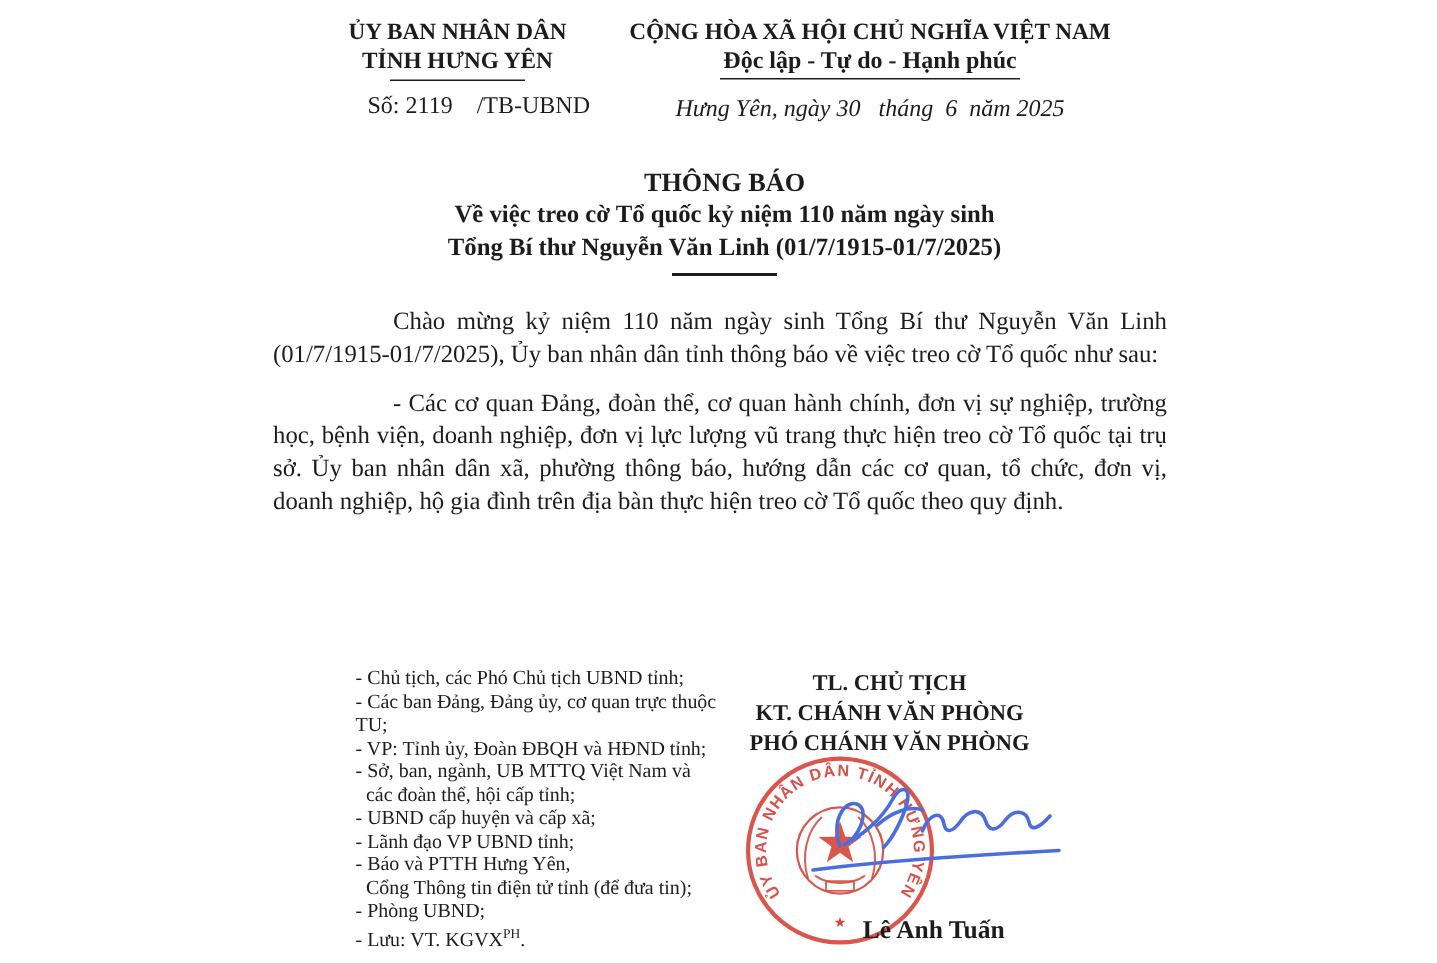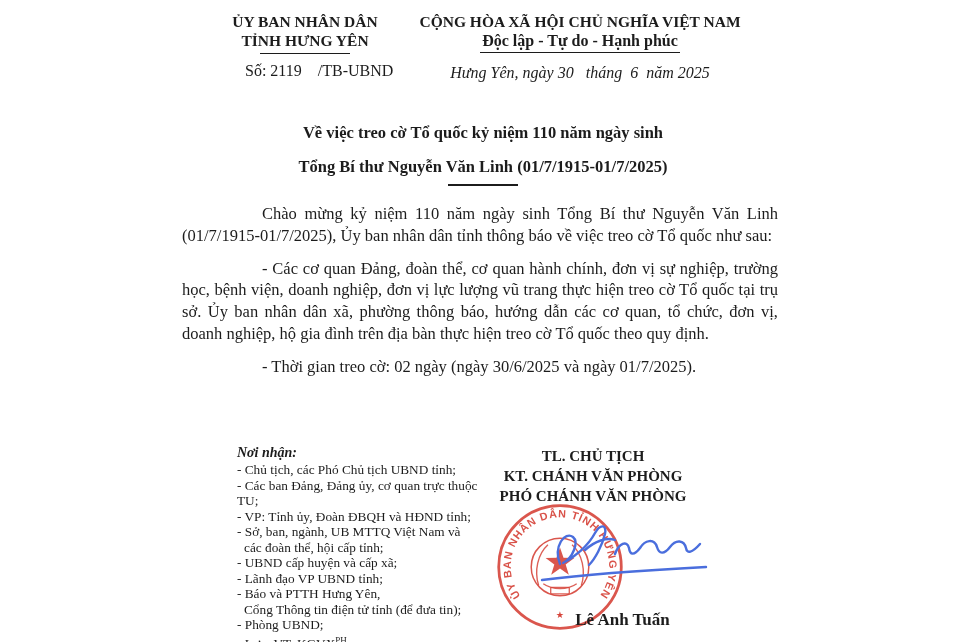--- a/index.html
+++ b/index.html
@@ -18,21 +18,21 @@
   .nat-line1{font-weight:bold;font-size:15.5px;line-height:19px;}
   .nat-line2{font-weight:bold;font-size:16px;line-height:20px;display:inline-block;
              border-bottom:1.5px solid #1c1c1c;padding:0 2px 1px;}
   .doc-number{left:245px;top:62px;font-size:16px;white-space:pre;}
   .doc-number .suffix{margin-left:16px;}
   .place-date{left:398px;top:64px;width:364px;text-align:center;font-style:italic;
               font-size:16px;white-space:pre;}
   
   .title-block{left:179px;top:110px;width:608px;text-align:center;}
   .title-main{font-weight:bold;font-size:17.5px;line-height:22px;}
-  .title-sub{font-weight:bold;font-size:16.5px;line-height:21.5px;margin-top:12px;}
+  .title-sub{font-weight:bold;font-size:16.5px;line-height:21.5px;}
   .title-rule{width:70px;border-top:2px solid #1c1c1c;margin:7px auto 0;}
   
   .body-block{left:182px;top:203px;width:596px;}
   .body-par{margin:0;font-size:16.5px;line-height:21.8px;text-align:justify;
             text-indent:80px;}
   .body-par + .body-par{margin-top:11px;}
   .initial-svg{vertical-align:-2px;margin-left:6px;}
   
   .recipients{left:237px;top:444px;width:260px;}
   .recip-heading{font-weight:bold;font-style:italic;font-size:14px;line-height:18px;}
@@ -61,33 +61,32 @@
     <div class="org-line1">ỦY BAN NHÂN DÂN</div>
     <div class="org-line2">TỈNH HƯNG YÊN</div>
     <div class="org-underline"></div>
   </div>
 
   <div class="abs doc-number"><span>Số: 2119</span><span class="suffix">/TB-UBND</span></div>
 
   <div class="abs place-date">Hưng Yên, ngày 30   tháng  6  năm 2025</div>
 
   <div class="abs title-block">
+    <div class="title-main">THÔNG BÁO</div>
     <div class="title-sub">Về việc treo cờ Tổ quốc kỷ niệm 110 năm ngày sinh</div>
     <div class="title-sub">Tổng Bí thư Nguyễn Văn Linh (01/7/1915-01/7/2025)</div>
     <div class="title-rule"></div>
   </div>
 
   <div class="abs body-block">
     <p class="body-par">Chào mừng kỷ niệm 110 năm ngày sinh Tổng Bí thư Nguyễn Văn Linh (01/7/1915-01/7/2025), Ủy ban nhân dân tỉnh thông báo về việc treo cờ Tổ quốc như sau:</p>
     <p class="body-par">- Các cơ quan Đảng, đoàn thể, cơ quan hành chính, đơn vị sự nghiệp, trường học, bệnh viện, doanh nghiệp, đơn vị lực lượng vũ trang thực hiện treo cờ Tổ quốc tại trụ sở. Ủy ban nhân dân xã, phường thông báo, hướng dẫn các cơ quan, tổ chức, đơn vị, doanh nghiệp, hộ gia đình trên địa bàn thực hiện treo cờ Tổ quốc theo quy định.</p>
-    <p class="body-par">- Thời gian treo cờ: 02 ngày (ngày 30/6/2025 và ngày 01/7/2025).</p>
   </div>
 
   <div class="abs recipients">
-    <div class="recip-heading">Nơi nhận:</div>
     <div class="recip-line">- Chủ tịch, các Phó Chủ tịch UBND tỉnh;</div>
     <div class="recip-line">- Các ban Đảng, Đảng ủy, cơ quan trực thuộc TU;</div>
     <div class="recip-line">- VP: Tỉnh ủy, Đoàn ĐBQH và HĐND tỉnh;</div>
     <div class="recip-line">- Sở, ban, ngành, UB MTTQ Việt Nam và</div>
     <div class="recip-line cont">các đoàn thể, hội cấp tỉnh;</div>
     <div class="recip-line">- UBND cấp huyện và cấp xã;</div>
     <div class="recip-line">- Lãnh đạo VP UBND tỉnh;</div>
     <div class="recip-line">- Báo và PTTH Hưng Yên,</div>
     <div class="recip-line cont">Cổng Thông tin điện tử tỉnh (để đưa tin);</div>
     <div class="recip-line">- Phòng UBND;</div>

